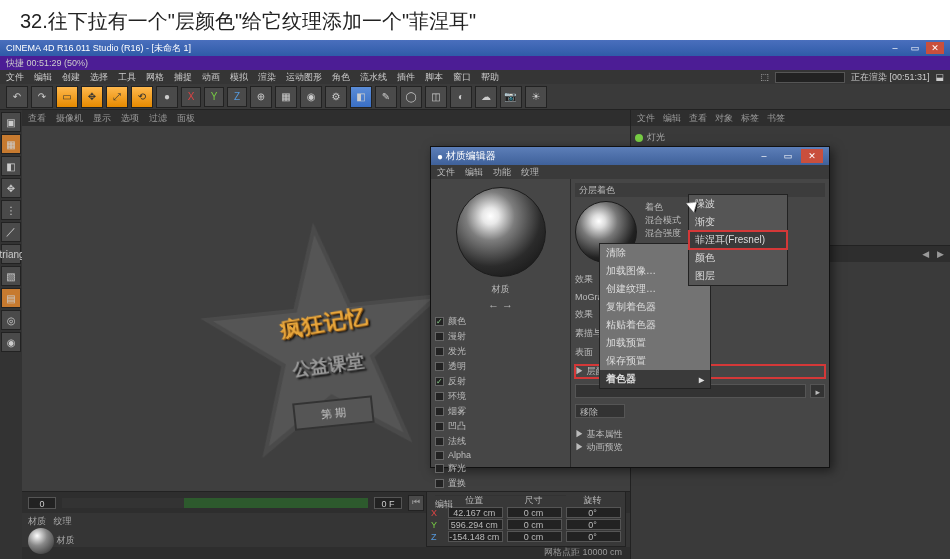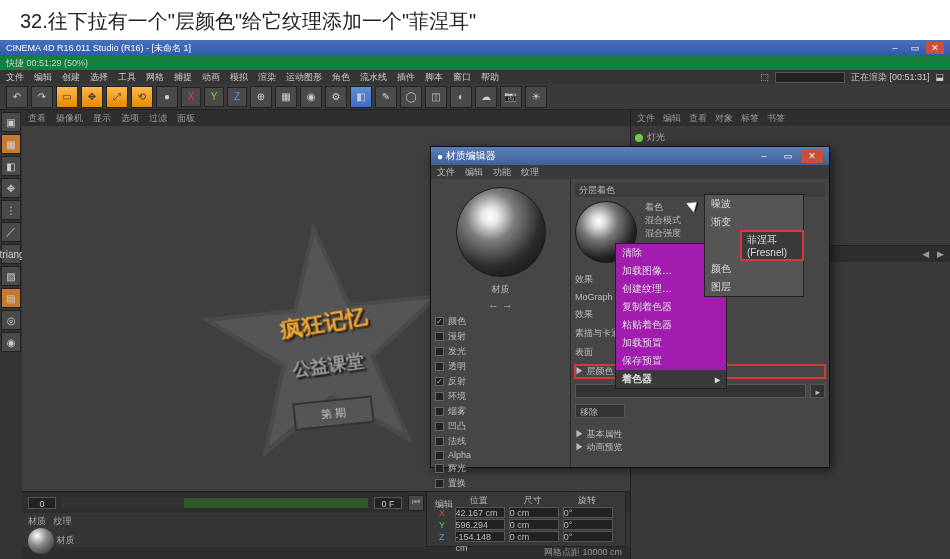--- a/index.html
+++ b/index.html
@@ -8,21 +8,21 @@
   .caption { padding: 8px 20px; font-size: 20px; color: #222; background: #fff; }
 
   .app { position: absolute; top: 40px; left: 0; right: 0; bottom: 0; background: #3a3a3a; }
 
   
   .titlebar { height: 16px; background: linear-gradient(#4a6fbd,#2f5ba8); display: flex; align-items: center; padding: 0 6px; font-size: 9px; color: #fff; }
   .titlebar .spacer { flex: 1; }
   .wbtn { width: 18px; height: 12px; margin-left: 2px; display: inline-flex; align-items: center; justify-content: center; font-size: 9px; }
   .wbtn.close { background: #c94f3d; color:#fff; }
 
-  .quickbar { height: 14px; background: #15803d; display: flex; align-items: center; padding: 0 6px; font-size: 9px; color: #ccc; }
+  .quickbar { height: 14px; background: #4c1d95; display: flex; align-items: center; padding: 0 6px; font-size: 9px; color: #ccc; }
 
   .menubar { height: 14px; background: #353535; display: flex; align-items: center; padding: 0 6px; font-size: 9px; color: #ccc; gap: 10px; }
   .menubar .right { margin-left: auto; display:flex; gap:6px; align-items:center;}
   .menubar .search { width: 70px; height: 11px; background:#222; border:1px solid #555; }
 
   .toolbar { height: 26px; background: #3a3a3a; border-bottom:1px solid #222; display:flex; align-items:center; padding:0 6px; gap:3px; }
   .tbtn { width: 22px; height: 22px; background:#4a4a4a; border:1px solid #222; display:inline-flex; align-items:center; justify-content:center; font-size:10px; color:#ccc;}
   .tbtn.gold { background: linear-gradient(#ffb84d,#e68a00); color:#333;}
   .tbtn.blue { background: linear-gradient(#5b8dd8,#3a6fc4);}
   .axis-lbl { width:20px; height:20px; background:#4a4a4a; border:1px solid #222; font-size:10px; display:inline-flex; align-items:center; justify-content:center; }
@@ -87,31 +87,31 @@
   .chanlist { margin-top:4px;}
   .chanrow { display:flex; align-items:center; gap:4px; padding:1px 0;}
   .chanrow .cb { width:9px; height:9px; background:#222; border:1px solid #666;}
   .chanrow .cb.on::after { content:"✓"; font-size:8px; color:#8c8; display:block; line-height:8px;}
   .med-right { flex:1; padding:4px; font-size:9px; color:#bbb; overflow:hidden;}
   .med-hdr { height:14px; background:#3c3c3c; padding:0 4px; line-height:14px; margin-bottom:4px;}
   .preview-sm { width:62px; height:62px; border-radius:50%; background:radial-gradient(circle at 38% 32%, #fff 0%, #ddd 12%, #777 34%, #222 66%, #080808 100%); border:1px solid #1c1c1c; float:left; margin-right:6px;}
   .dropdown-row { clear:both; display:flex; align-items:center; gap:4px; margin-top:6px;}
   .dd { height:14px; background:#333; border:1px solid #555; padding:0 4px; line-height:14px; min-width:50px;}
   .hl-red { outline:2px solid #d43838; outline-offset:-1px;}
-  .menu-pop { position:absolute; left:184px; top:64px; width:112px; background:#a21caf; border:1px solid #222; font-size:10px; color:#ddd; z-index:5;}
+  .menu-pop { position:absolute; left:168px; top:64px; width:112px; background:#737373; border:1px solid #222; font-size:10px; color:#ddd; z-index:5;}
   .menu-pop .mi { padding:2px 6px; display:flex; align-items:center; gap:4px;}
   .menu-pop .mi.sel { background:#3a3a3a;font-weight:bold;}
   .submenu { position:absolute; left:88px; top:-50px; width:100px; background:#555; border:1px solid #222;}
-  .submenu .mi.fres { background:#3a3a3a;margin-left:36px;}
+  .submenu .mi.fres { background:#3a3a3a;}
   .cursor { position:absolute; width:12px; height:16px; pointer-events:none; z-index:10;}
   .cursor::before{content:"";position:absolute;left:0;top:0;border-left:9px solid #fff;border-top:6px solid transparent;border-bottom:6px solid transparent;transform:rotate(-40deg);filter:drop-shadow(1px 1px 0 #000);}
 
   .coords { position:absolute; right:324px; bottom:12px; width:200px; height:56px; background:#383838; border:1px solid #222; font-size:9px; color:#bbb; padding:2px 4px;}
-  .coords .crow { display:flex; gap:4px; align-items:center; margin:1px 8px;}
-  .coords .cf { width:60px; height:11px; background:#222; border:1px solid #555; text-align:left; padding-right:2px; line-height:11px;}
+  .coords .crow { display:flex; gap:4px; align-items:center; margin:1px 0;}
+  .coords .cf { width:60px; height:11px; background:#222; border:1px solid #555; text-align:center; padding-right:2px; line-height:11px;}
 
 </style>
 </head>
 <body>
 
 <div class="caption">32.往下拉有一个"层颜色"给它纹理添加一个"菲涅耳"</div>
 
 <div class="app">
 
   <div class="titlebar">

